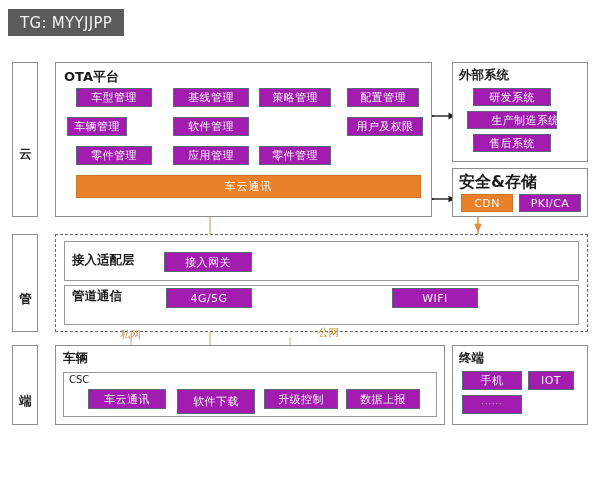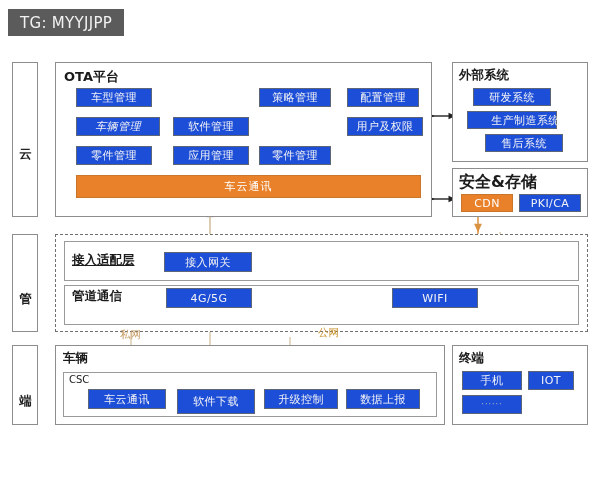--- a/index.html
+++ b/index.html
@@ -57,21 +57,21 @@
   .subframe{
     border:1.3px solid #9a9a9a;background:#fff;
   }
   .sub-label{
     position:absolute;font-weight:700;color:#1b1b1b;white-space:nowrap;
   }
   .sub-label.small{font-weight:400;}
 
   
   .chip{
-    background:#1d4ed8;
+    background:#a21caf;
     border:1.3px solid #5d6678;
     color:#f2f3f5;
     display:flex;align-items:center;justify-content:center;
     font-size:11px;white-space:nowrap;letter-spacing:.4px;
   }
   .chip.orange{
     background:#e8812a;border:1.3px solid #c9762c;color:#fff;
   }
   .chip.bar{
     font-size:11px;letter-spacing:1px;
@@ -142,48 +142,49 @@
     <span>管</span>
   </div>
   <div class="abs rail" style="left:12px;top:345px;width:26px;height:80px;">
     <span>端</span>
   </div>
 
   <div class="abs panel" style="left:55px;top:62px;width:377px;height:155px;"></div>
   <div class="panel-title abs" style="left:64px;top:68px;font-size:13px;">OTA平台</div>
 
   <div class="abs chip" style="left:76px;top:88px;width:76px;height:19px;">车型管理</div>
+  <div class="abs chip" style="left:173px;top:88px;width:76px;height:19px;">基线管理</div>
   <div class="abs chip" style="left:259px;top:88px;width:72px;height:19px;">策略管理</div>
   <div class="abs chip" style="left:347px;top:88px;width:72px;height:19px;">配置管理</div>
 
-  <div class="abs chip" style="left:76px;top:117px;width:84px;height:19px;font-style:italic;">车辆管理</div>
+  <div class="abs chip" style="left:67px;top:117px;width:60px;height:19px;">车辆管理</div>
   <div class="abs chip" style="left:173px;top:117px;width:76px;height:19px;">软件管理</div>
   <div class="abs chip" style="left:347px;top:117px;width:76px;height:19px;">用户及权限</div>
 
   <div class="abs chip" style="left:76px;top:146px;width:76px;height:19px;">零件管理</div>
   <div class="abs chip" style="left:173px;top:146px;width:76px;height:19px;">应用管理</div>
   <div class="abs chip" style="left:259px;top:146px;width:72px;height:19px;">零件管理</div>
 
   <div class="abs chip orange bar" style="left:76px;top:175px;width:345px;height:23px;">车云通讯</div>
 
   <div class="abs panel" style="left:452px;top:62px;width:136px;height:100px;"></div>
   <div class="panel-title abs" style="left:459px;top:67px;font-size:12.5px;">外部系统</div>
   <div class="abs chip" style="left:473px;top:88px;width:78px;height:18px;">研发系统</div>
   <div class="abs chip" style="left:467px;top:111px;width:90px;height:18px;padding-left:27px;">生产制造系统</div>
-  <div class="abs chip" style="left:473px;top:134px;width:78px;height:18px;margin-left:12px;">售后系统</div>
+  <div class="abs chip" style="left:473px;top:134px;width:78px;height:18px;">售后系统</div>
 
   <div class="abs panel" style="left:452px;top:168px;width:136px;height:49px;"></div>
   <div class="panel-title abs" style="left:459px;top:172px;font-size:16px;">安全&amp;存储</div>
   <div class="abs chip orange" style="left:461px;top:194px;width:52px;height:18px;">CDN</div>
   <div class="abs chip" style="left:519px;top:194px;width:62px;height:18px;">PKI/CA</div>
 
   <div class="abs panel dashed" style="left:55px;top:234px;width:533px;height:98px;"></div>
 
   <div class="abs subframe" style="left:64px;top:241px;width:515px;height:40px;"></div>
-  <div class="sub-label abs" style="left:72px;top:252px;font-size:12.5px;text-decoration:underline;">接入适配层</div>
+  <div class="sub-label abs" style="left:72px;top:252px;font-size:12.5px;">接入适配层</div>
   <div class="abs chip" style="left:164px;top:252px;width:88px;height:20px;">接入网关</div>
 
   <div class="abs subframe" style="left:64px;top:285px;width:515px;height:40px;"></div>
   <div class="sub-label abs" style="left:72px;top:288px;font-size:12.5px;">管道通信</div>
   <div class="abs chip" style="left:166px;top:288px;width:86px;height:20px;">4G/5G</div>
   <div class="abs chip" style="left:392px;top:288px;width:86px;height:20px;">WIFI</div>
 
   <div class="abs" style="left:120px;top:328px;font-size:10.5px;color:#c9a06b;">私网</div>
   <div class="abs" style="left:318px;top:326px;font-size:10.5px;color:#c9932f;">公网</div>
 

